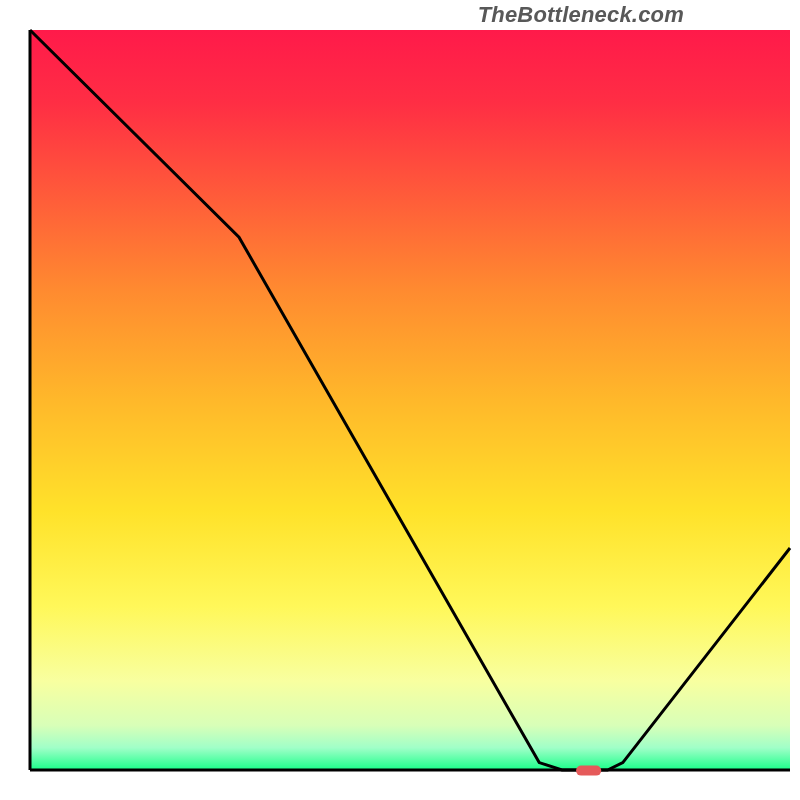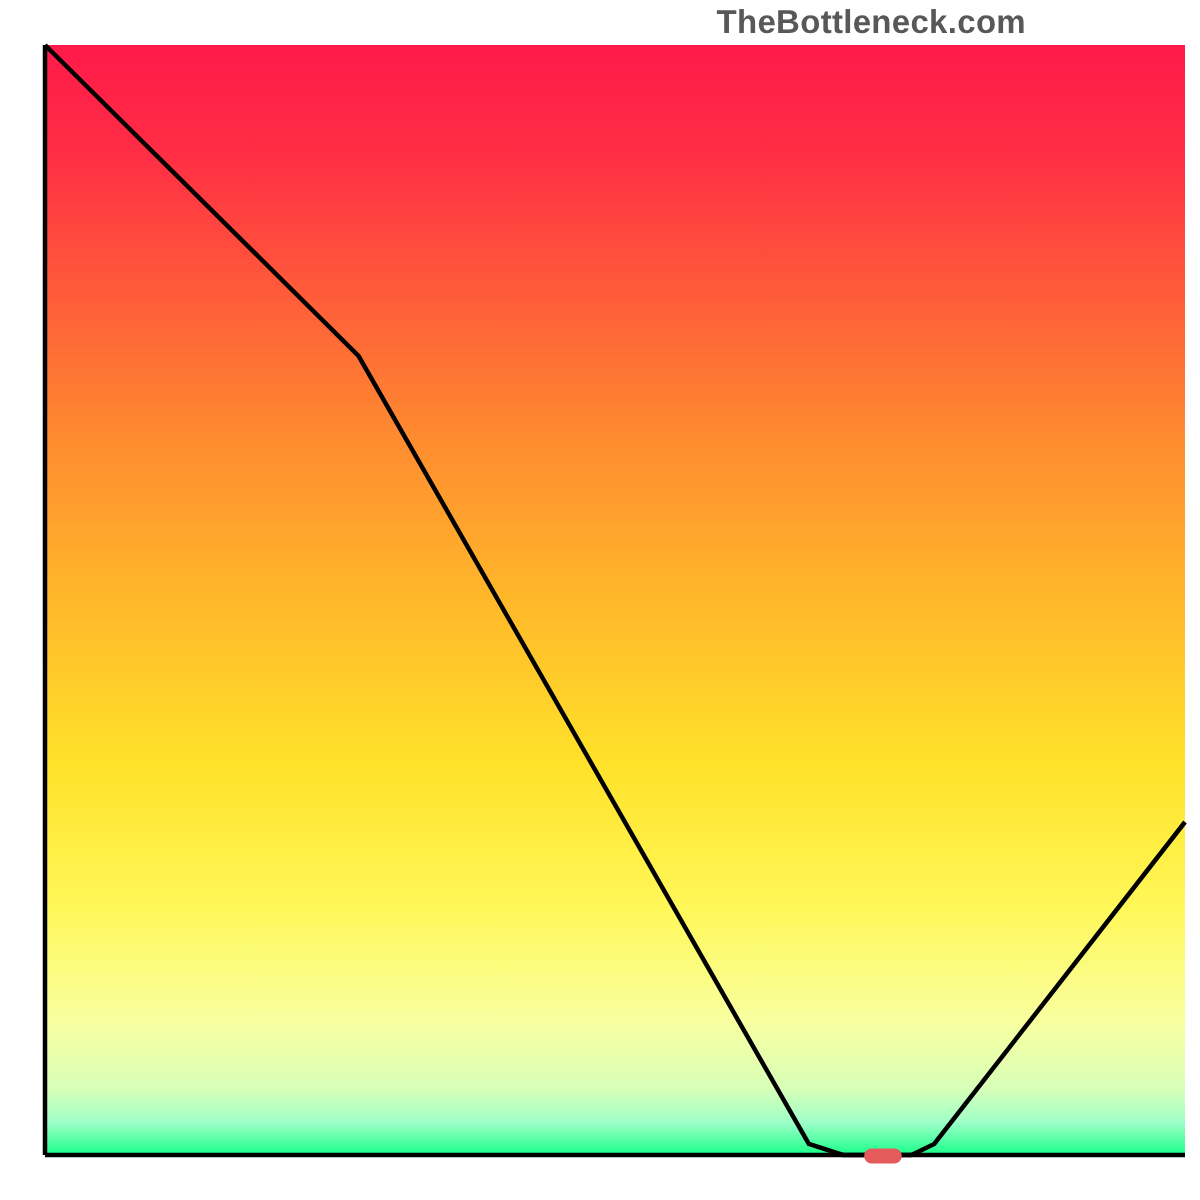--- a/index.html
+++ b/index.html
@@ -8,20 +8,21 @@
     width: 800px;
     height: 800px;
     background: #ffffff;
     overflow: hidden;
     font-family: -apple-system, BlinkMacSystemFont, "Segoe UI", Arial, sans-serif;
   }
   .chart-container {
     position: relative;
     width: 692px;
     height: 800px;
+    font-style: italic;
   }
   .watermark {
     position: absolute;
     top: 2px;
     right: 8px;
     font-size: 22px;
     font-weight: 600;
     color: #585858;
     z-index: 10;
     letter-spacing: 0.2px;

